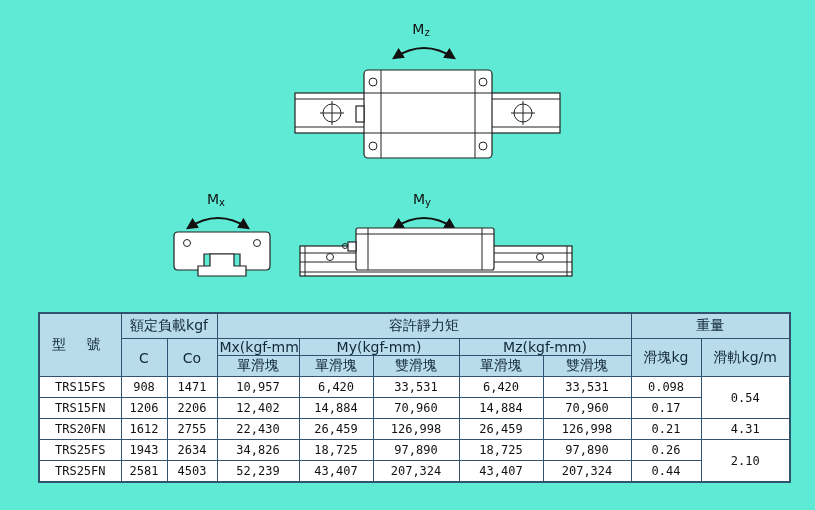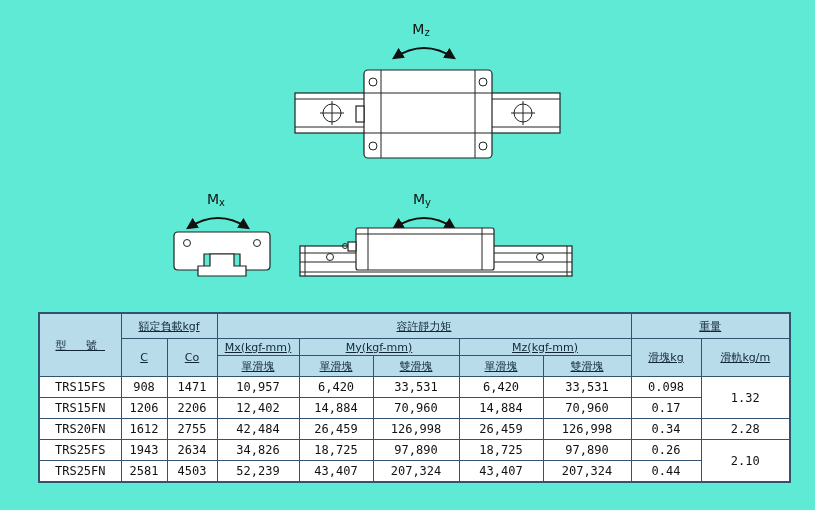--- a/index.html
+++ b/index.html
@@ -7,21 +7,21 @@
   .page{position:relative;width:815px;height:510px;background:#5eead4;overflow:hidden;}
   .diagram-svg{position:absolute;left:0;top:0;}
   .dlabel{font-size:14px;fill:#111;font-family:"DejaVu Sans",sans-serif;}
   .dsub{font-size:10px;}
   .dline{stroke:#222;stroke-width:1;fill:none;}
   .dfill{stroke:#222;stroke-width:1.2;fill:#fff;}
   .marrow{stroke:#111;stroke-width:1.8;fill:none;}
 
   .spec-table{position:absolute;left:38px;top:312px;width:751px;border-collapse:collapse;table-layout:fixed;border:2px solid var(--border,#31536f);}
   .spec-table th,.spec-table td{border:1px solid var(--border,#31536f);text-align:center;vertical-align:middle;padding:0 2px;overflow:hidden;white-space:nowrap;}
-  .spec-table thead th{background:var(--header-bg,#b9dcea);font-weight:normal;font-size:11px;color:#10263b;text-decoration:underline;}
+  .spec-table thead th{background:var(--header-bg,#b9dcea);font-weight:normal;font-size:14px;color:#10263b;}
   .spec-table thead tr:nth-child(1) th{height:24px;}
   .spec-table thead tr:nth-child(2) th{height:16px;}
   .spec-table thead tr:nth-child(3) th{height:20px;}
   th.small{font-size:11px;}
   th.model-hdr{font-size:14px;letter-spacing:8px;margin-left:34px;}
   .spec-table tbody td{height:20px;font-size:12px;font-family:"DejaVu Sans Mono","Liberation Mono",monospace;background:#fff;color:#111;}
 </style>
 </head>
 <body>
 
@@ -146,44 +146,44 @@
         <tr>
           <td>TRS15FS</td>
           <td>908</td>
           <td>1471</td>
           <td>10,957</td>
           <td>6,420</td>
           <td>33,531</td>
           <td>6,420</td>
           <td>33,531</td>
           <td>0.098</td>
-          <td rowspan="2">1.32</td>
+          <td rowspan="2">0.54</td>
         </tr>
         <tr>
           <td>TRS15FN</td>
           <td>1206</td>
           <td>2206</td>
           <td>12,402</td>
           <td>14,884</td>
           <td>70,960</td>
           <td>14,884</td>
           <td>70,960</td>
           <td>0.17</td>
         </tr>
         <tr>
           <td>TRS20FN</td>
           <td>1612</td>
           <td>2755</td>
-          <td>42,484</td>
+          <td>22,430</td>
           <td>26,459</td>
           <td>126,998</td>
           <td>26,459</td>
           <td>126,998</td>
-          <td>0.34</td>
-          <td rowspan="1">2.28</td>
+          <td>0.21</td>
+          <td rowspan="1">4.31</td>
         </tr>
         <tr>
           <td>TRS25FS</td>
           <td>1943</td>
           <td>2634</td>
           <td>34,826</td>
           <td>18,725</td>
           <td>97,890</td>
           <td>18,725</td>
           <td>97,890</td>

